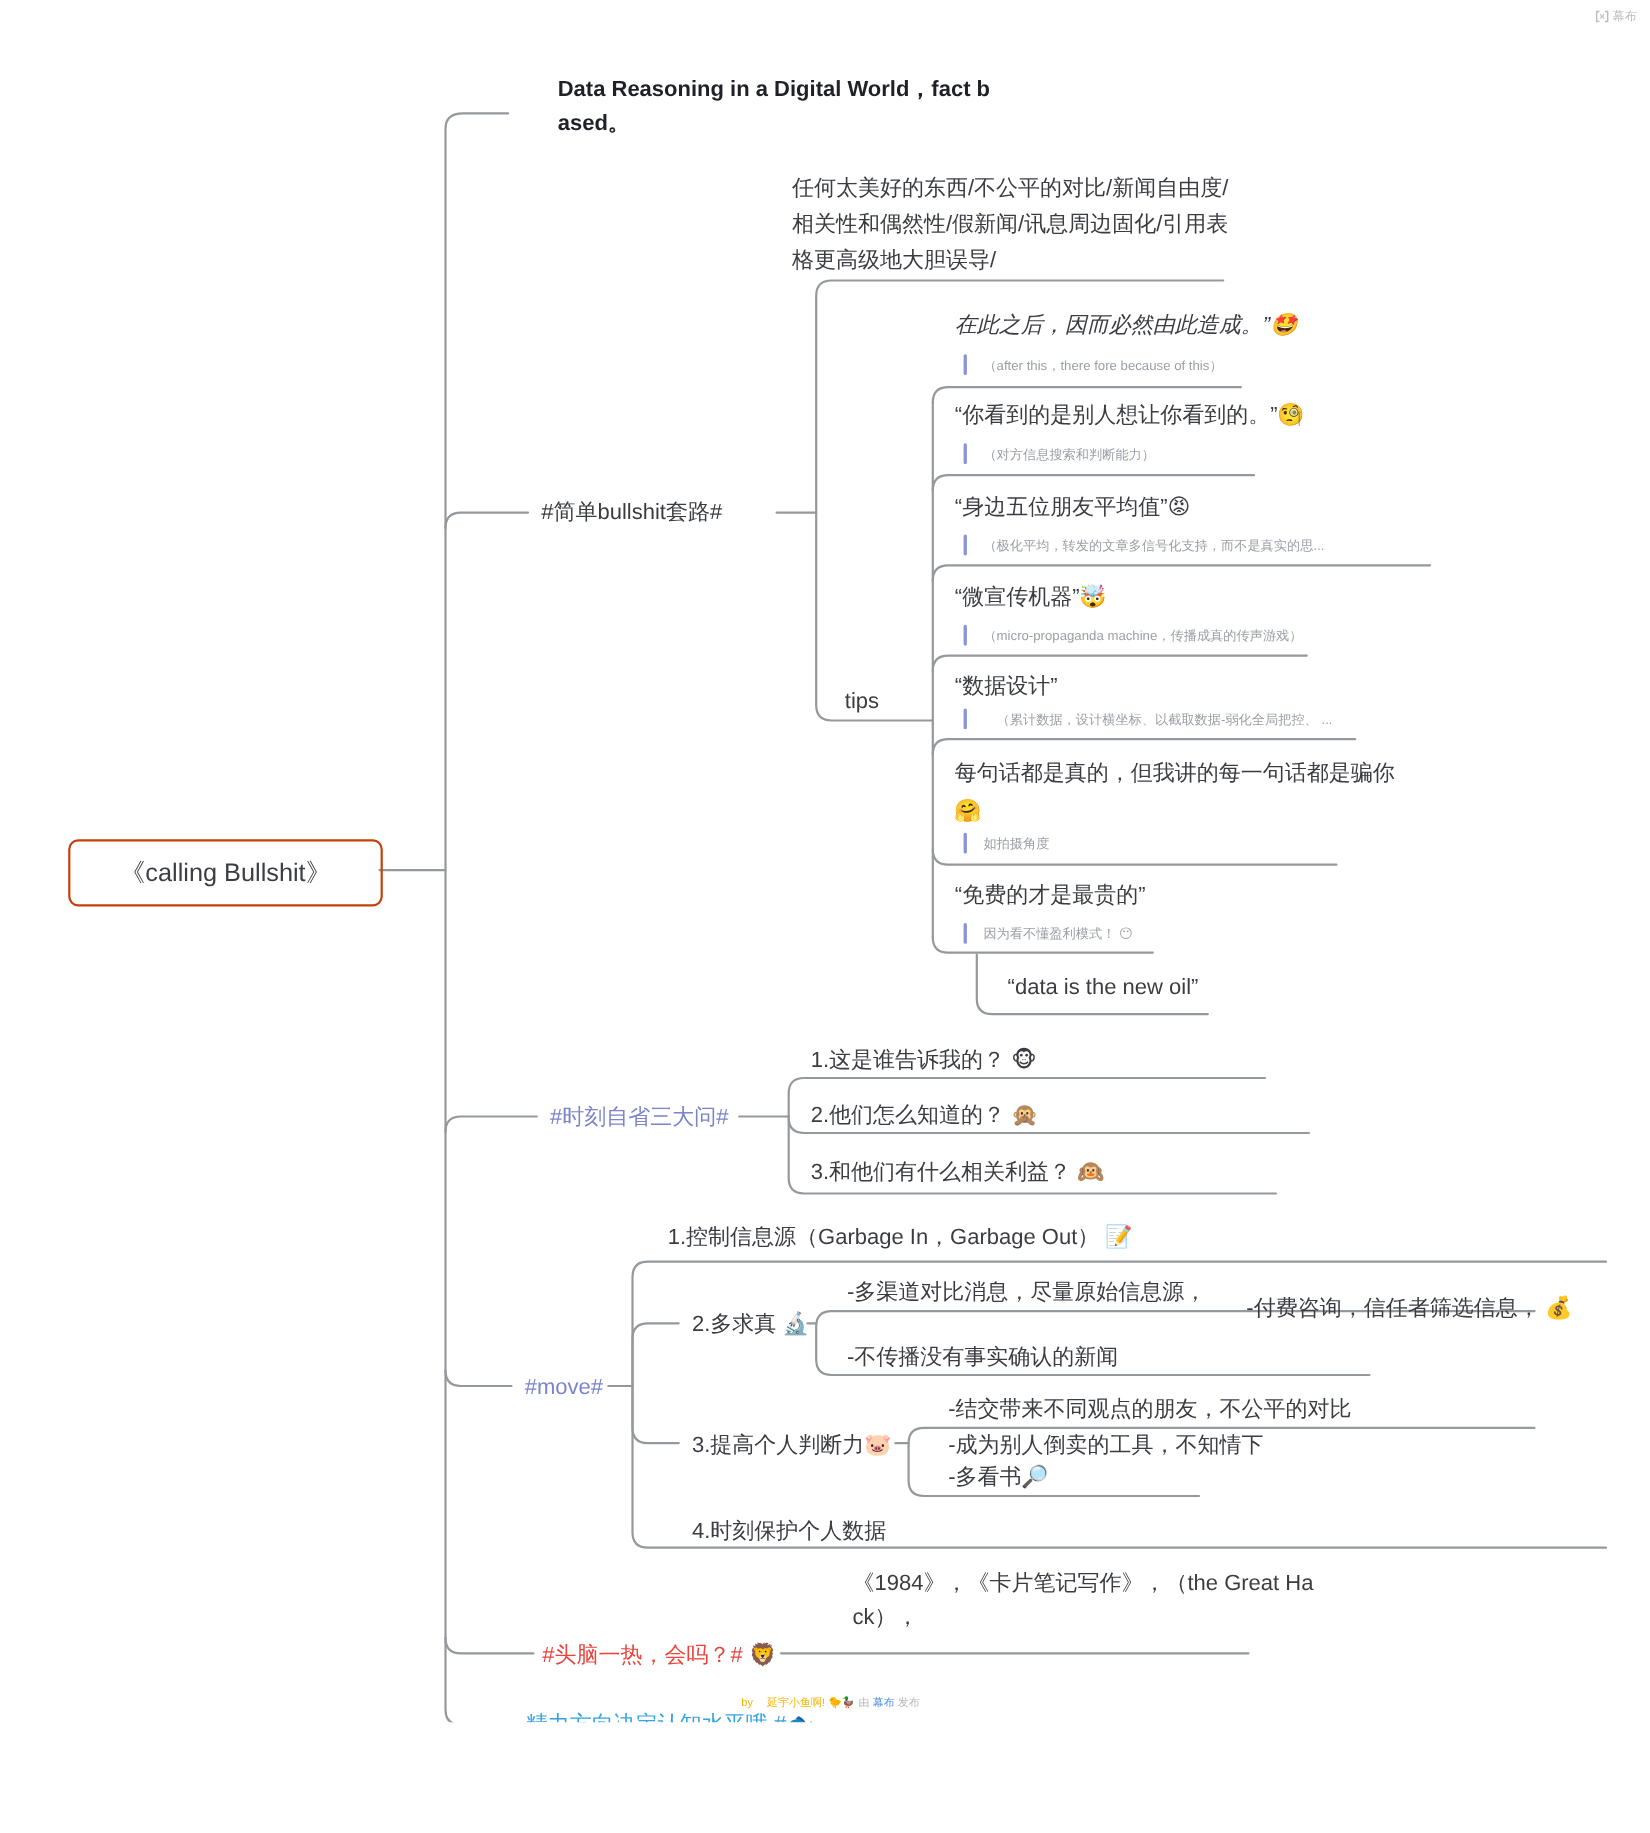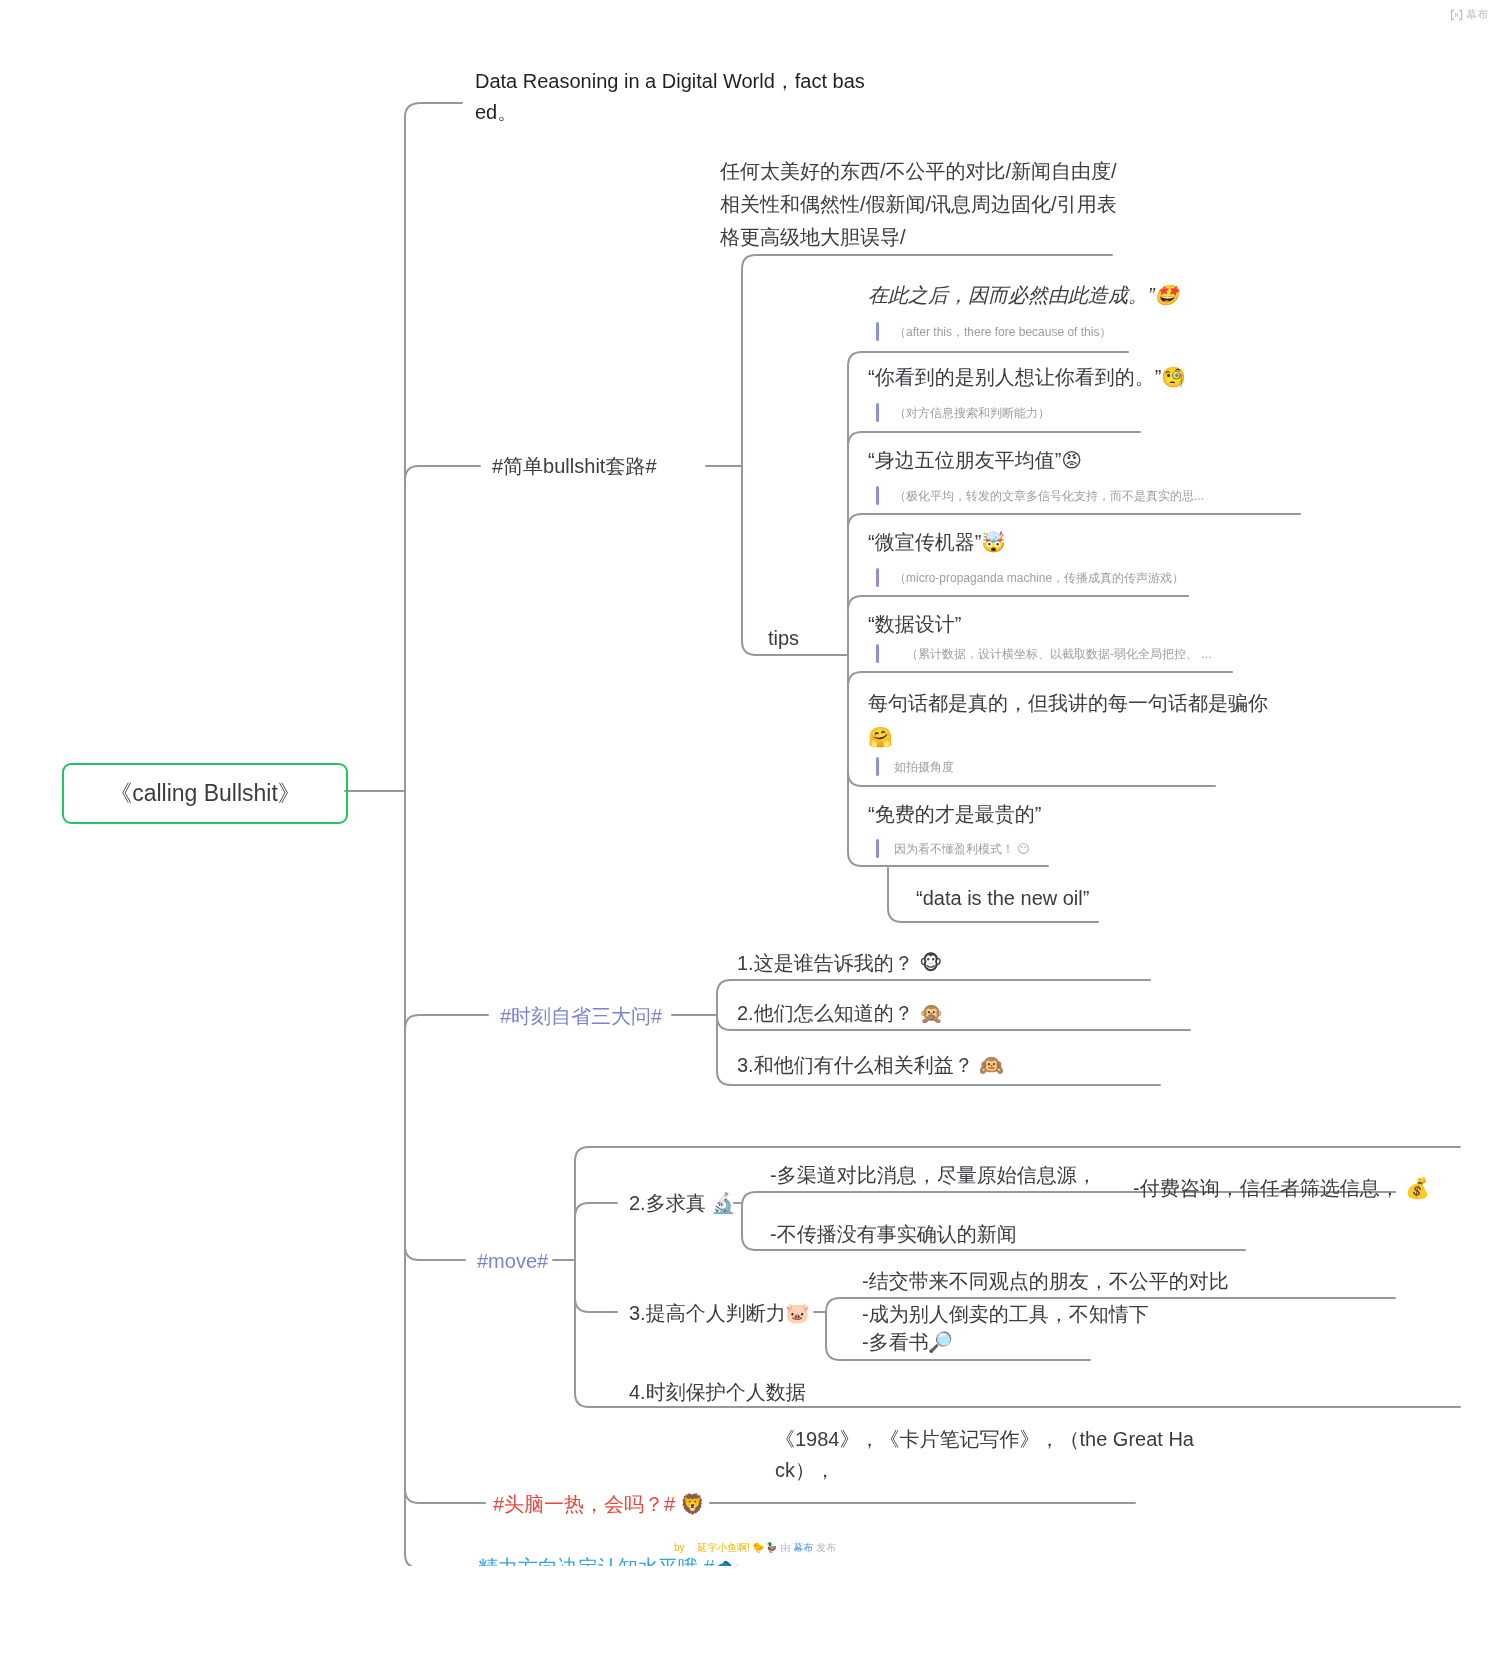--- a/index.html
+++ b/index.html
@@ -2,27 +2,27 @@
 <html><head>
 <meta charset="utf-8">
 <style>
   html,body{margin:0;padding:0;background:#ffffff;}
   #canvas{position:relative;width:1500px;height:1566px;background:#ffffff;overflow:hidden;
           font-family:"Liberation Sans","DejaVu Sans",sans-serif;}
   svg.links{position:absolute;left:0;top:0;}
   svg.links path{stroke:#95989c;stroke-width:2;fill:none;stroke-linecap:round;stroke-linejoin:round;}
   .node{position:absolute;font-size:20px;color:#3a3c42;white-space:nowrap;line-height:28px;}
   .node.wrap{white-space:normal;word-break:break-all;}
-  .bold{font-weight:normal;color:#1f2127;}
+  .bold{font-weight:bold;color:#1f2127;margin-left:32px;}
   .purple{color:#7b84cb;}
   .red{color:#e8453c;}
   .blue{color:#35a3e0;}
   .note{position:absolute;font-size:12px;color:#9b9ea6;white-space:nowrap;line-height:21px;}
   .notebar{position:absolute;width:3px;height:19px;background:#8a93d8;border-radius:2px;}
-  .rootbox{position:absolute;left:62px;top:763px;width:282px;height:57px;border:2px solid #22c55e;
+  .rootbox{position:absolute;left:62px;top:763px;width:282px;height:57px;border:2px solid #c2410c;
            border-radius:9px;display:flex;align-items:center;justify-content:center;
            font-size:23px;color:#3b3d42;}
   .emoji{font-family:"DejaVu Sans",sans-serif;}
   .emoji-block{display:block;}
   .brandmark{position:absolute;right:12px;top:7px;display:flex;align-items:center;gap:3px;
              font-size:11px;color:#b9bcc0;}
   .footer{position:absolute;left:0;right:0;top:1541px;text-align:center;font-size:10px;color:#b3b6ba;}
   .footer .author{color:#f7b500;padding-left:10px;}
   .footer .brand{color:#4a8fe2;}
 </style>
@@ -135,20 +135,23 @@
   </div>
   <div class="node" style="left:737px;top:999px;">
     <span>2.他们怎么知道的？</span> <span class="emoji">🙊</span>
   </div>
   <div class="node" style="left:737px;top:1051px;">
     <span>3.和他们有什么相关利益？</span> <span class="emoji">🙉</span>
   </div>
 
   <div class="node purple" style="left:477px;top:1247px;">#move#</div>
 
+  <div class="node" style="left:607px;top:1110px;">
+    <span>1.控制信息源（Garbage In，Garbage Out）</span> <span class="emoji">📝</span>
+  </div>
   <div class="node" style="left:1133px;top:1174px;">
     <span>-付费咨询，信任者筛选信息，</span> <span class="emoji">💰</span>
   </div>
 
   <div class="node" style="left:629px;top:1189px;">
     <span>2.多求真</span> <span class="emoji">🔬</span>
   </div>
   <div class="node" style="left:770px;top:1161px;">-多渠道对比消息，尽量原始信息源，</div>
   <div class="node" style="left:770px;top:1220px;">-不传播没有事实确认的新闻</div>
 

